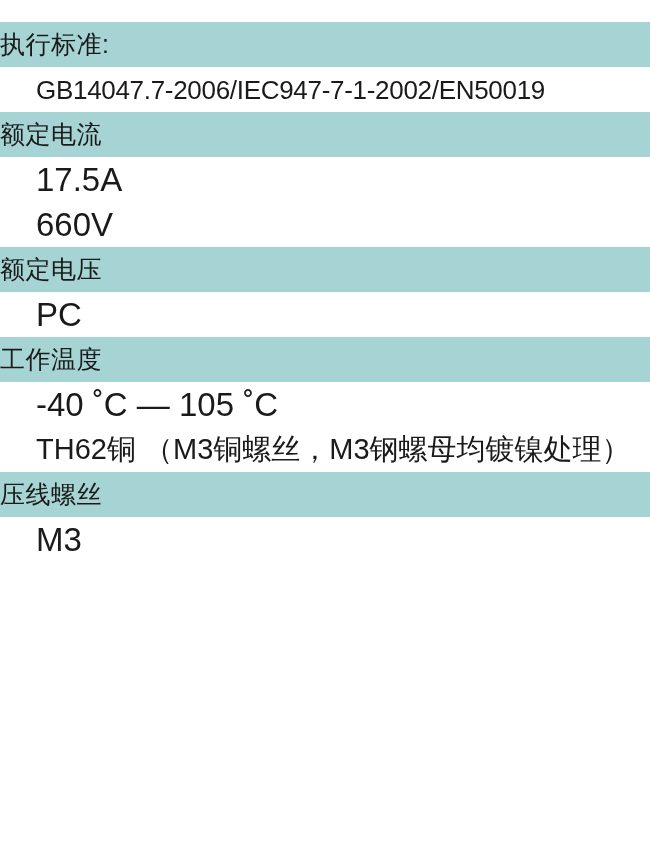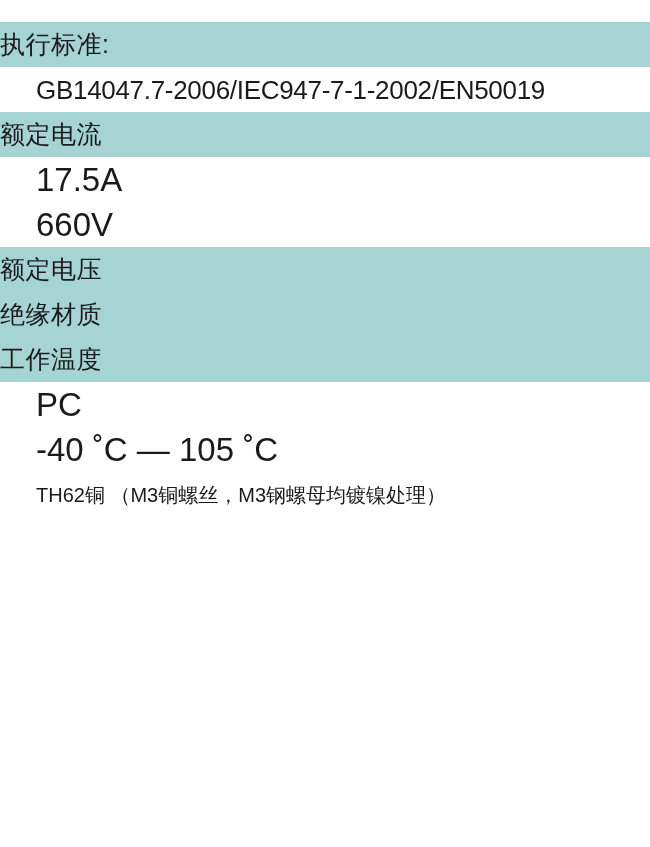--- a/index.html
+++ b/index.html
@@ -41,21 +41,21 @@
     line-height: 1;
   }
   .value-text {
     font-size: 33px;
     color: #1a1a1a;
     font-weight: normal;
     line-height: 1;
     white-space: nowrap;
   }
   .value-text.small {
-    font-size: 20px;
+    font-size: 29px;
   }
   .value-text.tight {
     font-size: 26px;
     letter-spacing: -0.3px;
   }
   sup.unit {
     font-size: 15px;
     vertical-align: super;
     margin-left: 3px;
   }
@@ -75,28 +75,31 @@
     </div>
     <div class="row value">
       <span class="value-text">17.5A</span>
     </div>
     <div class="row value">
       <span class="value-text">660V</span>
     </div>
     <div class="row label">
       <span class="label-text">额定电压</span>
     </div>
-    <div class="row label">
-      <span class="label-text">绝缘材质</span>
+    <div class="row value">
+      <span class="value-text">PC</span>
     </div>
     <div class="row label">
       <span class="label-text">工作温度</span>
-    </div>
-    <div class="row value">
-      <span class="value-text">PC</span>
     </div>
     <div class="row value">
       <span class="value-text">-40 ˚C — 105 ˚C</span>
     </div>
     <div class="row value">
       <span class="value-text small">TH62铜 （M3铜螺丝，M3钢螺母均镀镍处理）</span>
     </div>
+    <div class="row label">
+      <span class="label-text">压线螺丝</span>
+    </div>
+    <div class="row value">
+      <span class="value-text">M3</span>
+    </div>
   </div>
 
 </body></html>

